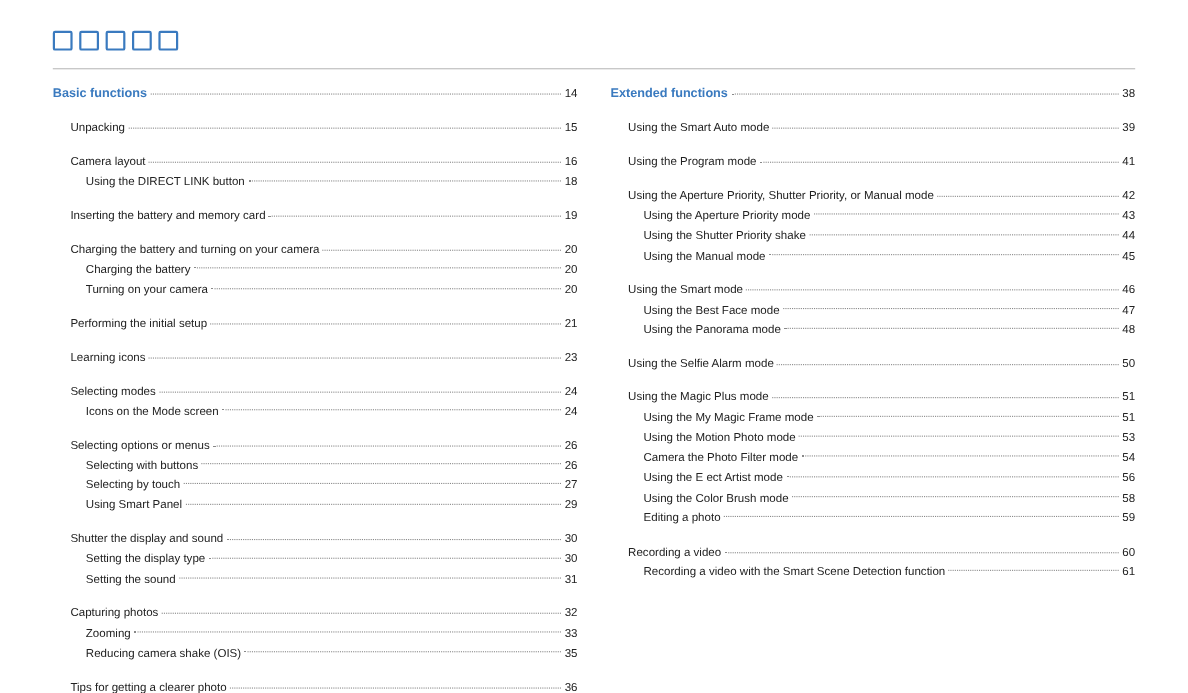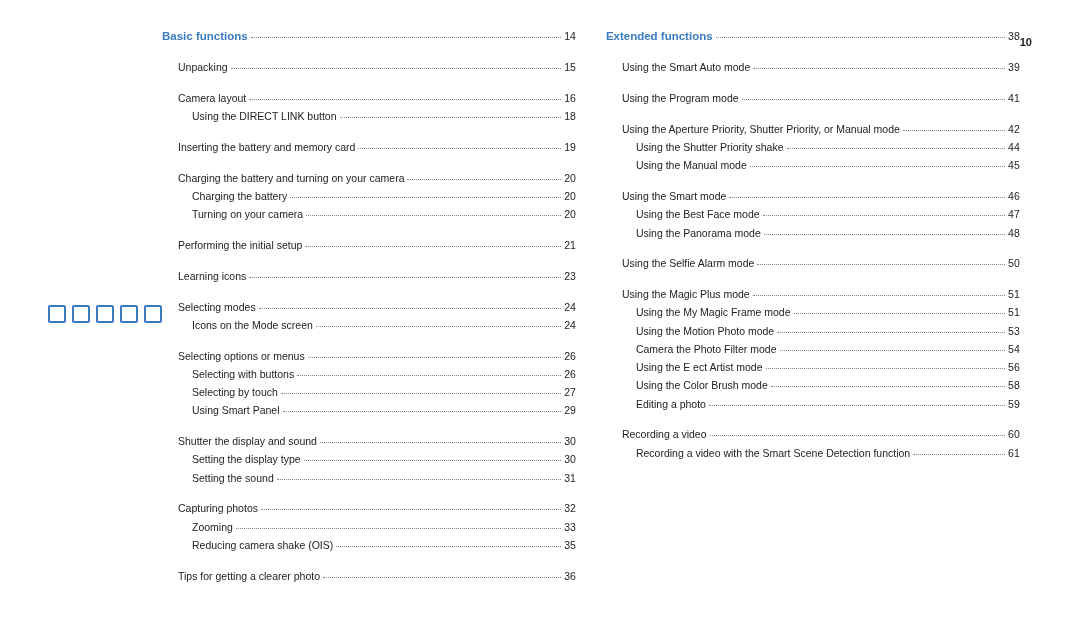--- a/index.html
+++ b/index.html
@@ -11,21 +11,21 @@
       font-size: 11px;
       color: #222;
       overflow: hidden;
     }
 
     .page {
       width: 1080px;
       height: 630px;
       padding: 28px 48px 20px 48px;
       display: flex;
-      flex-direction: row;
+      flex-direction: column;
     }
 
     .header {
       display: flex;
       align-items: center;
       margin-bottom: 10px;
     }
 
     .header-icons {
       display: flex;
@@ -85,21 +85,21 @@
       position: relative;
       top: -2px;
     }
 
     .toc-entry .page-num {
       white-space: nowrap;
       flex-shrink: 0;
     }
 
     .toc-entry.indent1 { padding-left: 16px; margin-top: 15px; }
-    .toc-entry.indent2 { padding-left: 30px; }
+    .toc-entry.indent2 { padding-left: 30px; align-items: center; }
 
     .footer {
       text-align: left;
       font-size: 11px;
       margin-top: 8px;
       color: #222;
       font-weight: bold;
     }
 
     .section-title-row {
@@ -268,20 +268,25 @@
             <span class="label">Using the Program mode</span>
             <span class="dots"></span>
             <span class="page-num">41</span>
           </div>
           <div class="toc-entry indent1">
             <span class="label">Using the Aperture Priority, Shutter Priority, or Manual mode</span>
             <span class="dots"></span>
             <span class="page-num">42</span>
           </div>
           <div class="toc-entry indent2">
+            <span class="label">Using the Aperture Priority mode</span>
+            <span class="dots"></span>
+            <span class="page-num">43</span>
+          </div>
+          <div class="toc-entry indent2">
             <span class="label">Using the Shutter Priority shake</span>
             <span class="dots"></span>
             <span class="page-num">44</span>
           </div>
           <div class="toc-entry indent2">
             <span class="label">Using the Manual mode</span>
             <span class="dots"></span>
             <span class="page-num">45</span>
           </div>
           <div class="toc-entry indent1">

